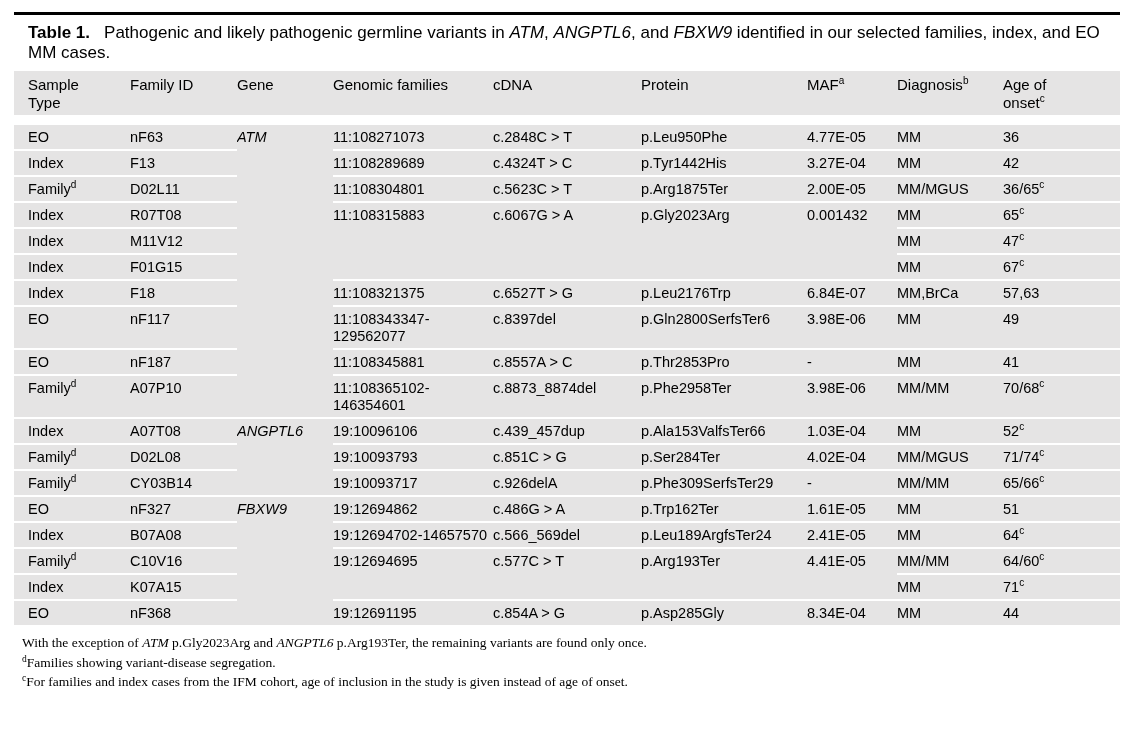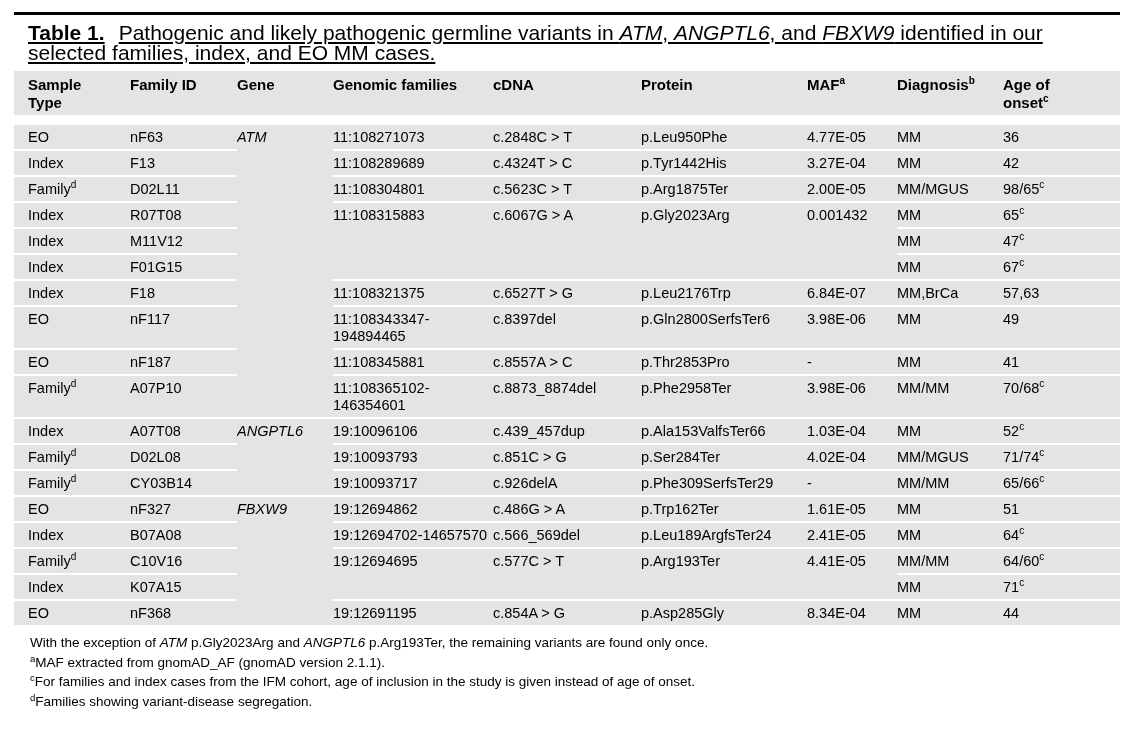--- a/index.html
+++ b/index.html
@@ -8,42 +8,42 @@
     --txt:#000000;
   }
   *{box-sizing:border-box;}
   html,body{margin:0;padding:0;}
   body{
     width:1134px;height:744px;background:#ffffff;color:var(--txt);
     font-family:"Liberation Sans",sans-serif;
   }
   .page{padding:12px 14px 0 14px;}
   .toprule{height:3px;background:var(--rule);}
-  .caption{margin:8px 0 8px 14px;font-size:21px;line-height:20px;text-decoration:underline;}
+  .caption{margin:8px 0 8px 14px;font-size:17px;line-height:20px;}
   .caption b{font-weight:700;margin-right:14px;}
   table.data{border-collapse:separate;border-spacing:0;table-layout:fixed;width:1106px;}
   th,td{
     background:var(--row-bg);
     text-align:left;vertical-align:top;
     font-size:14.5px;line-height:17px;
     padding:4px 6px 3px 0;
     border-bottom:2px solid #ffffff;
     overflow:hidden;
   }
   th{
-    font-weight:700;font-size:15px;line-height:18px;
+    font-weight:400;font-size:15px;line-height:18px;
     padding-top:5px;padding-bottom:3px;
     border-bottom:10px solid #ffffff;
   }
   th.c0,td.c0{padding-left:14px;}
   th.c0{padding-right:22px;}
   th.c8{padding-right:42px;}
   sup{font-size:10px;vertical-align:super;line-height:0;}
   i{font-style:italic;}
-  .fns{margin-top:6px;margin-left:16px;font-size:13.5px;line-height:19.5px;}
+  .fns{margin-top:6px;margin-left:8px;font-size:13.5px;line-height:19.5px;font-family:Liberation Serif, serif;}
   .fn{margin:0;}
   .fn sup{font-size:9.5px;}
 </style>
 </head>
 <body>
 
 <div class="page">
   <div class="toprule"></div>
   <p class="caption"><b>Table 1.</b><span id="caption-text"><span>Pathogenic and likely pathogenic germline variants in </span><i>ATM</i><span>, </span><i>ANGPTL6</i><span>, and </span><i>FBXW9</i><span> identified in our selected families, index, and EO MM cases.</span></span></p>
 
@@ -95,21 +95,21 @@
           <td class="c8"><span>42</span></td>
         </tr>
         <tr>
           <td class="c0"><span>Family</span><sup>d</sup></td>
           <td class="c1"><span>D02L11</span></td>
           <td class="c3"><span>11:108304801</span></td>
           <td class="c4"><span>c.5623C &gt; T</span></td>
           <td class="c5"><span>p.Arg1875Ter</span></td>
           <td class="c6"><span>2.00E-05</span></td>
           <td class="c7"><span>MM/MGUS</span></td>
-          <td class="c8"><span>98/65</span><sup>c</sup></td>
+          <td class="c8"><span>36/65</span><sup>c</sup></td>
         </tr>
         <tr>
           <td class="c0"><span>Index</span></td>
           <td class="c1"><span>R07T08</span></td>
           <td class="c3" rowspan="3"><span>11:108315883</span></td>
           <td class="c4" rowspan="3"><span>c.6067G &gt; A</span></td>
           <td class="c5" rowspan="3"><span>p.Gly2023Arg</span></td>
           <td class="c6" rowspan="3"><span>0.001432</span></td>
           <td class="c7"><span>MM</span></td>
           <td class="c8"><span>65</span><sup>c</sup></td>
@@ -132,21 +132,21 @@
           <td class="c3"><span>11:108321375</span></td>
           <td class="c4"><span>c.6527T &gt; G</span></td>
           <td class="c5"><span>p.Leu2176Trp</span></td>
           <td class="c6"><span>6.84E-07</span></td>
           <td class="c7"><span>MM,BrCa</span></td>
           <td class="c8"><span>57,63</span></td>
         </tr>
         <tr>
           <td class="c0"><span>EO</span></td>
           <td class="c1"><span>nF117</span></td>
-          <td class="c3"><span>11:108343347-194894465</span></td>
+          <td class="c3"><span>11:108343347-129562077</span></td>
           <td class="c4"><span>c.8397del</span></td>
           <td class="c5"><span>p.Gln2800SerfsTer6</span></td>
           <td class="c6"><span>3.98E-06</span></td>
           <td class="c7"><span>MM</span></td>
           <td class="c8"><span>49</span></td>
         </tr>
         <tr>
           <td class="c0"><span>EO</span></td>
           <td class="c1"><span>nF187</span></td>
           <td class="c3"><span>11:108345881</span></td>
@@ -242,17 +242,16 @@
           <td class="c5"><span>p.Asp285Gly</span></td>
           <td class="c6"><span>8.34E-04</span></td>
           <td class="c7"><span>MM</span></td>
           <td class="c8"><span>44</span></td>
         </tr>
       </tbody>
   </table>
 
   <div class="fns" id="footnotes">
       <p class="fn"><span>With the exception of </span><i>ATM</i><span> p.Gly2023Arg and </span><i>ANGPTL6</i><span> p.Arg193Ter, the remaining variants are found only once.</span></p>
-      <p class="fn"><sup>a</sup><span>MAF extracted from gnomAD_AF (gnomAD version 2.1.1).</span></p>
+      <p class="fn"><sup>d</sup><span>Families showing variant-disease segregation.</span></p>
       <p class="fn"><sup>c</sup><span>For families and index cases from the IFM cohort, age of inclusion in the study is given instead of age of onset.</span></p>
-      <p class="fn"><sup>d</sup><span>Families showing variant-disease segregation.</span></p>
     </div>
 </div>
 
 </body></html>

